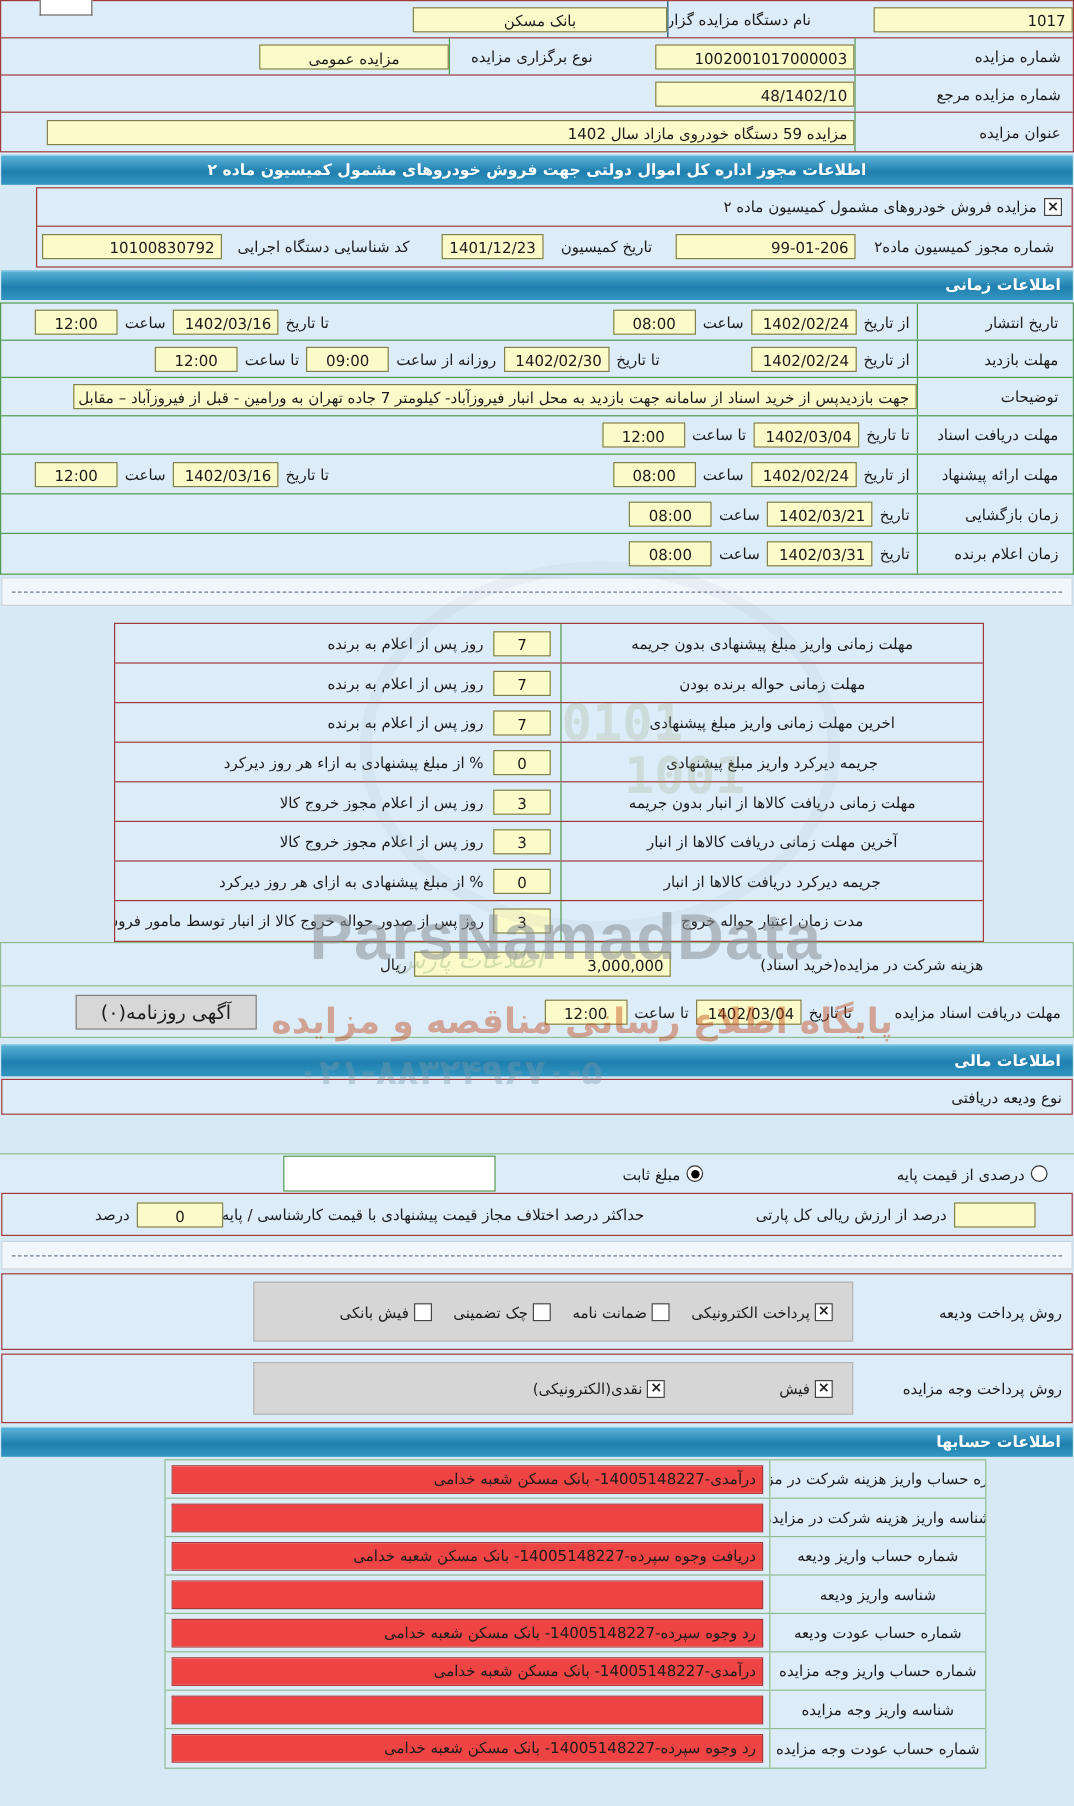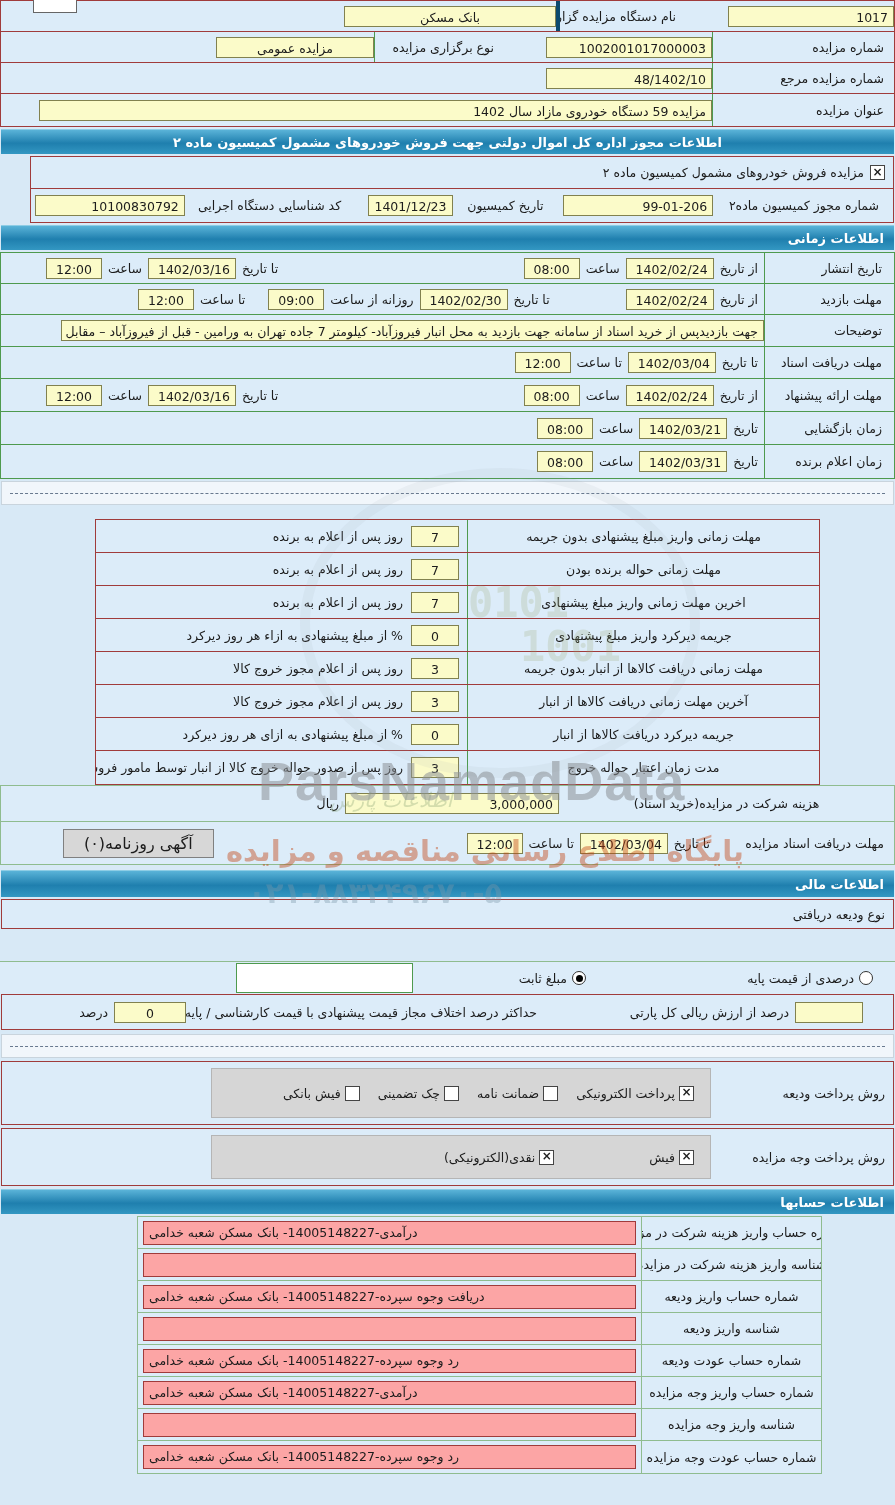--- a/index.html
+++ b/index.html
@@ -45,21 +45,21 @@
   .cb.checked::after{content:"×";margin-top:-2px;}
   .rd{width:12px;height:12px;border-radius:50%;background:#fff;border:1px solid #333;
       display:inline-flex;align-items:center;justify-content:center;flex:none;}
   .rd.checked::after{content:"";width:7px;height:7px;border-radius:50%;background:#000;}
   
   .times{border:1px solid #4e9a4e;background:#dcecf9;}
   .times .frow{height:31px;border-bottom:1px solid #4e9a4e;}
   .times .frow:last-child{border-bottom:none;}
   .times .tl{width:130px;height:100%;display:flex;align-items:center;padding:0 12px 0 0;
              border-left:1px solid #4e9a4e;box-sizing:border-box;white-space:nowrap;}
-  .yb.date{width:88px;} .yb.time{width:56px;margin-left:17px;}
+  .yb.date{width:88px;} .yb.time{width:69px;}
   .yb.desc{flex:1;margin-left:60px;direction:rtl;}
   .endpad{width:28px;flex:none;}
   
   .dashstrip{height:24px;margin:2px 1px;background:#f1f6fb;border:1px solid #c9d4dd;
              display:flex;align-items:center;padding:0 8px;box-sizing:border-box;}
   .dashline{flex:1;border-top:1px dashed #68798f;height:0;}
   
   .fines{margin:14px 75px 0 95px;border:1px solid #a03b3b;background:#dcecf9;}
   .fines .frow{height:33px;border-bottom:1px solid #a03b3b;}
   .fines .frow:last-child{border-bottom:none;}
@@ -87,21 +87,21 @@
           box-sizing:border-box;padding:0 16px;}
   .opt{display:inline-flex;align-items:center;gap:4px;white-space:nowrap;}
   
   .acc{margin:2px 73px 0 137px;border:1px solid #8fbc8f;background:#dcecf9;}
   .acc .frow{height:32px;border-bottom:1px solid #8fbc8f;}
   .acc .frow:last-child{border-bottom:none;}
   .acc .alabel{width:180px;text-align:center;height:100%;display:flex;align-items:center;
                justify-content:center;white-space:nowrap;overflow:hidden;border-left:1px solid #8fbc8f;box-sizing:border-box;}
   .acc .vcell{flex:1;background:#fbfbfb;border:1px solid #a03b3b;margin:2px 5px;height:24px;
               display:flex;align-items:center;box-sizing:border-box;}
-  .acc .vcell .yb{flex:1;height:100%;line-height:22px;border:none;text-align:left;background:#fca5a5;}
+  .acc .vcell .yb{flex:1;height:100%;line-height:22px;border:none;text-align:right;background:#ef4444;}
   
   .cutbox{position:absolute;top:0;left:33px;width:42px;height:12px;background:#fff;
           border:1px solid #666;border-top:none;z-index:3;}
   
   .wm{position:absolute;inset:0;pointer-events:none;z-index:8;}
   .wm-logo{position:absolute;top:468px;left:300px;width:380px;height:290px;
            border:10px solid #9aa4ac;border-radius:50%;opacity:.10;}
   .wm-bits{position:absolute;font-family:"DejaVu Sans Mono",monospace;font-weight:700;
            font-size:42px;color:#9aa86f;opacity:.22;}
   .wm-fa2{position:absolute;top:788px;left:330px;font-size:20px;font-style:italic;
@@ -117,21 +117,21 @@
 <body>
 
 <div class="page">
 
   <div class="cutbox"></div>
 
   <div class="toptable">
     <div class="frow">
       <div class="yb tr" style="width:166px;">1017</div>
       <div style="width:42px;"></div>
-      <div class="lblcol" style="width:130px;border-left:4px solid #0c4a6e;height:100%;display:flex;align-items:center;">نام دستگاه مزایده گزار</div>
+      <div class="lblcol" style="width:130px;border-left:1px solid #0c4a6e;height:100%;display:flex;align-items:center;">نام دستگاه مزایده گزار</div>
       <div class="yb tc" style="width:212px;">بانک مسکن</div>
       <div class="sp"></div>
     </div>
     <div class="frow">
       <div class="lblcol">شماره مزایده</div>
       <div class="yb tr" style="width:166px;">1002001017000003</div>
       <div style="width:42px;"></div>
       <div class="lblcol" style="width:130px;border-left:1px solid #4e9a4e;height:100%;display:flex;align-items:center;">نوع برگزاری مزایده</div>
       <div class="yb tc" style="width:158px;">مزایده عمومی</div>
       <div class="sp"></div>

